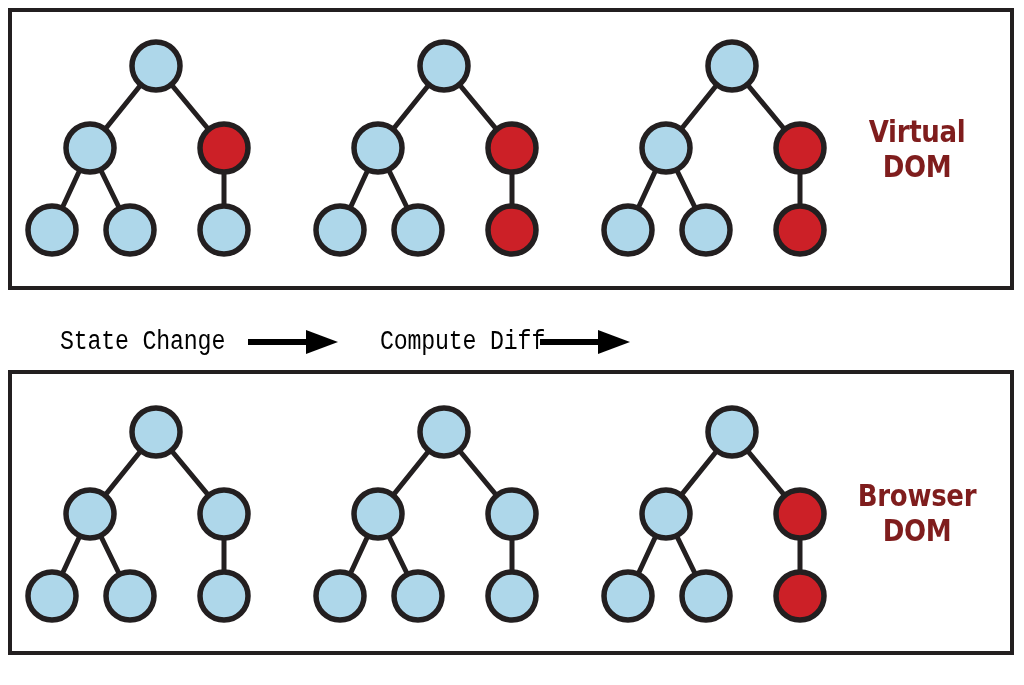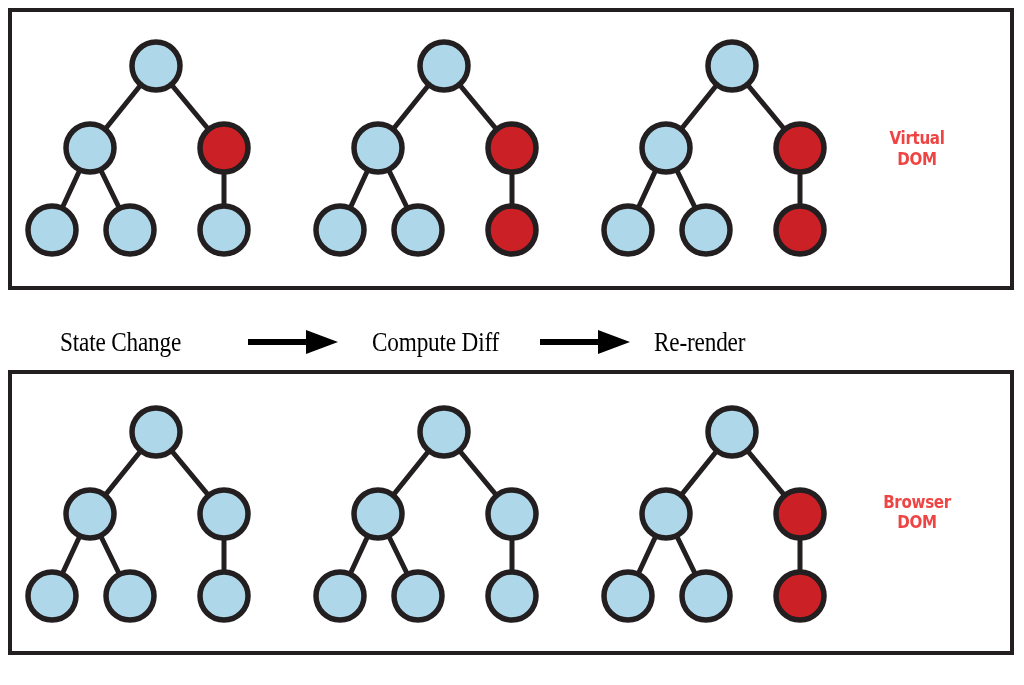--- a/index.html
+++ b/index.html
@@ -33,24 +33,24 @@
   
   .panel-label {
     position: absolute;
     right: 18px;
     top: 50%;
     transform: translateY(-50%);
     width: 150px;
     text-align: center;
     font-family: "DejaVu Sans", "Liberation Sans", sans-serif;
     font-weight: bold;
-    font-size: 18px;
+    font-size: 31px;
     line-height: 1.14;
     letter-spacing: -0.4px;
-    color: #ef4444;
+    color: #7f1d1d;
     transform-origin: center;
   }
   .panel-label .lbl-line {
     display: block;
     transform: scaleX(0.84);
   }
 
   
   .tree-svg {
     position: absolute;
@@ -77,32 +77,32 @@
     left: 8px;
     top: 300px;
     width: 1006px;
     height: 84px;
   }
   .flow-item {
     position: absolute;
     top: 50%;
     transform: translateY(-50%);
     white-space: nowrap;
-    font-family: Liberation Serif, serif;
+    font-family: Liberation Mono, monospace;
     font-size: 27px;
     color: #000000;
     letter-spacing: -0.2px;
   }
   .flow-item .flow-text {
     display: inline-block;
     transform: scaleX(0.86);
     transform-origin: left center;
   }
   #flow-state-change { left: 52px; }
-  #flow-compute-diff { left: 364px; }
+  #flow-compute-diff { left: 372px; }
   #flow-rerender     { left: 646px; }
 
   .flow-arrow {
     position: absolute;
     top: 50%;
     transform: translateY(-50%);
     height: 26px;
     width: 90px;
   }
   #flow-arrow-1 { left: 240px; }
@@ -186,23 +186,20 @@
       <span class="flow-text">Compute Diff</span>
     </div>
 
     <div class="flow-arrow" id="flow-arrow-2">
       <svg width="90" height="26" viewBox="0 0 90 26">
         <line class="arrow-shaft" x1="0" y1="13" x2="62" y2="13"></line>
         <polygon class="arrow-head" points="58,1 90,13 58,25"></polygon>
       </svg>
     </div>
 
-    <div class="flow-item" id="flow-rerender">
-      <span class="flow-text">Re-render</span>
-    </div>
   </div>
 
   <div class="panel" id="panel-browser">
 
     <svg class="tree-svg" id="svg-browser" width="1000" height="279" viewBox="0 0 1000 279">
         <g transform="translate(0,12)">
           <line x1="144" y1="46" x2="78" y2="128" class="tree-edge"></line>
           <line x1="144" y1="46" x2="212" y2="128" class="tree-edge"></line>
           <line x1="78" y1="128" x2="40" y2="210" class="tree-edge"></line>
           <line x1="78" y1="128" x2="118" y2="210" class="tree-edge"></line>

